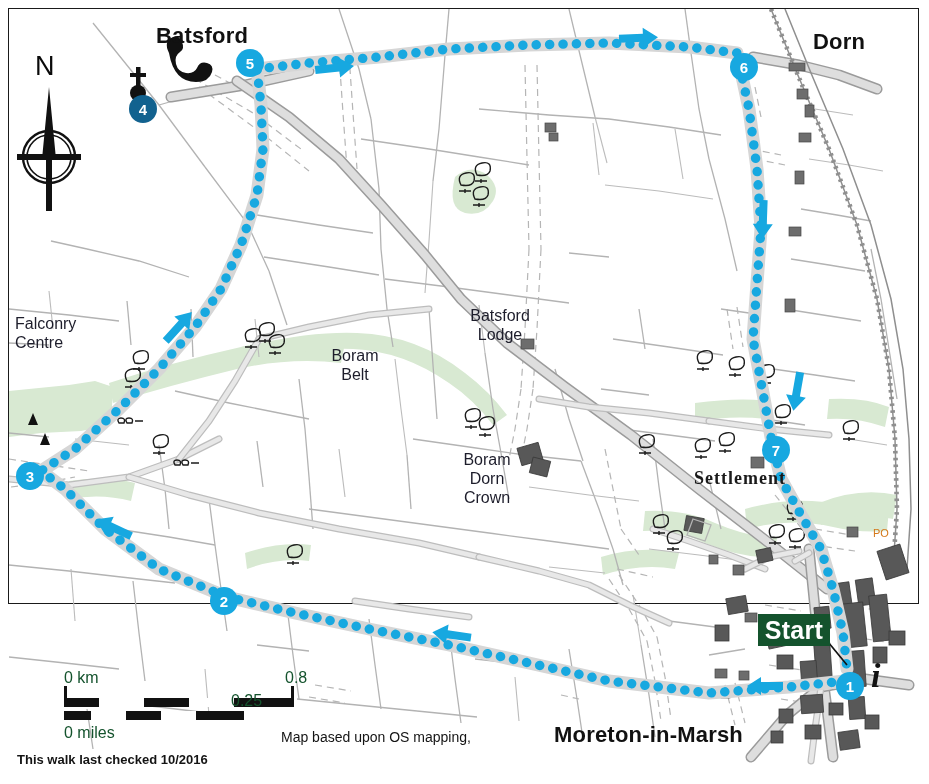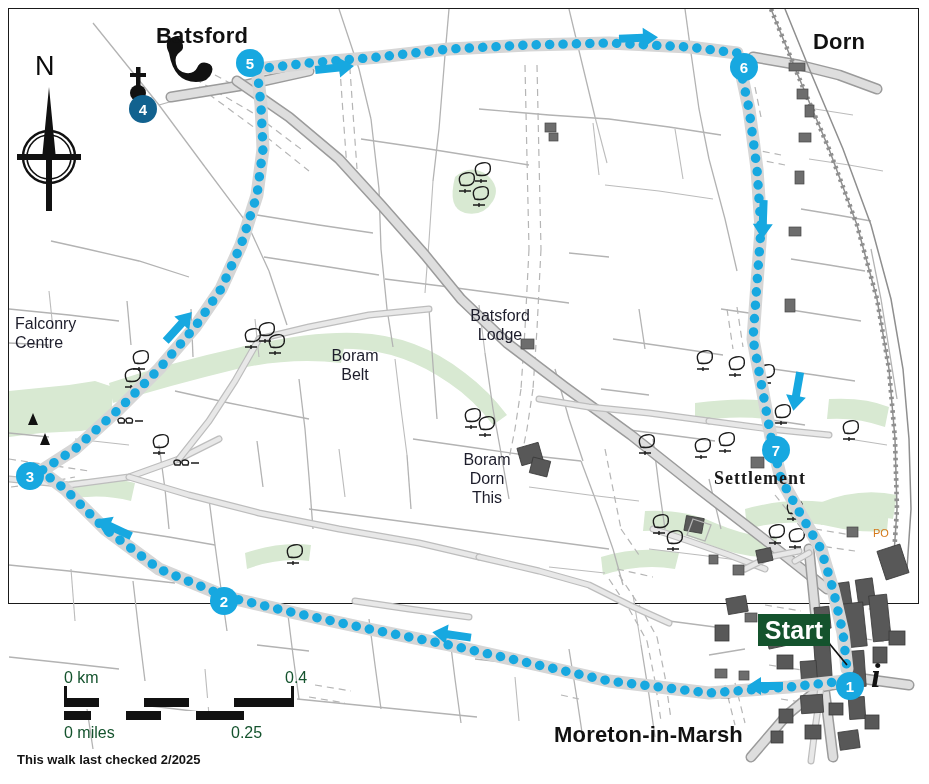--- a/index.html
+++ b/index.html
@@ -484,40 +484,41 @@
 
   </svg>
 
   <div class="lbl place-major" style="left:147px;top:14px;">Batsford</div>
   <div class="lbl place-major" style="left:804px;top:20px;">Dorn</div>
   <div class="lbl place-minor" style="left:6px;top:305px;width:90px;text-align:left;"><span>Falconry</span><br><span>Centre</span></div>
 
   <div class="lbl place-major" style="left:545px;top:713px;">Moreton-in-Marsh</div>
   <div class="lbl place-minor" style="left:306px;top:337px;width:80px;"><span>Boram</span><br><span>Belt</span></div>
   <div class="lbl place-minor" style="left:448px;top:297px;width:86px;"><span>Batsford</span><br><span>Lodge</span></div>
-  <div class="lbl place-minor" style="left:438px;top:441px;width:80px;"><span>Boram</span><br><span>Dorn</span><br><span>This</span></div>
-
-  <div class="lbl place-anti" style="left:705px;top:459px;">Settlement</div>
+  <div class="lbl place-minor" style="left:438px;top:441px;width:80px;"><span>Boram</span><br><span>Dorn</span><br><span>Crown</span></div>
+
+  <div class="lbl place-anti" style="left:685px;top:459px;">Settlement</div>
   <div class="lbl place-po" style="left:864px;top:518px;">PO</div>
 
   <div id="start-box" style="left:749px;top:605px;width:72px;height:32px;">Start</div>
 
   <div class="wp light" style="left:827px;top:663px;width:28px;height:28px;">1</div>
   <div class="wp light" style="left:201px;top:578px;width:28px;height:28px;">2</div>
   <div class="wp light" style="left:7px;top:453px;width:28px;height:28px;">3</div>
   <div class="wp dark" style="left:120px;top:86px;width:28px;height:28px;">4</div>
   <div class="wp light" style="left:227px;top:40px;width:28px;height:28px;">5</div>
   <div class="wp light" style="left:721px;top:44px;width:28px;height:28px;">6</div>
   <div class="wp light" style="left:753px;top:427px;width:28px;height:28px;">7</div>
 
   <div class="compass-n" style="left:26px;top:42px;">N</div>
 
   <div class="info-i" style="left:862px;top:648px;">i</div>
 
   <div class="scale-txt" style="left:55px;top:660px;">0 km</div>
-  <div class="scale-txt" style="left:276px;top:660px;">0.4</div>
+  <div class="scale-txt" style="left:276px;top:660px;">0.8</div>
   <div class="scale-txt" style="left:55px;top:715px;">0 miles</div>
-  <div class="scale-txt" style="left:222px;top:715px;">0.25</div>
-
-  <div class="footer-txt" style="left:8px;top:743px;">This walk last checked 2/2025</div>
+  <div class="scale-txt" style="left:222px;top:683px;">0.25</div>
+
+  <div class="footer-txt" style="left:8px;top:743px;">This walk last checked 10/2016</div>
+  <div class="credit-txt" style="left:272px;top:719px;">Map based upon OS mapping,</div>
 
  </div>
 </div>
 
 </body></html>

